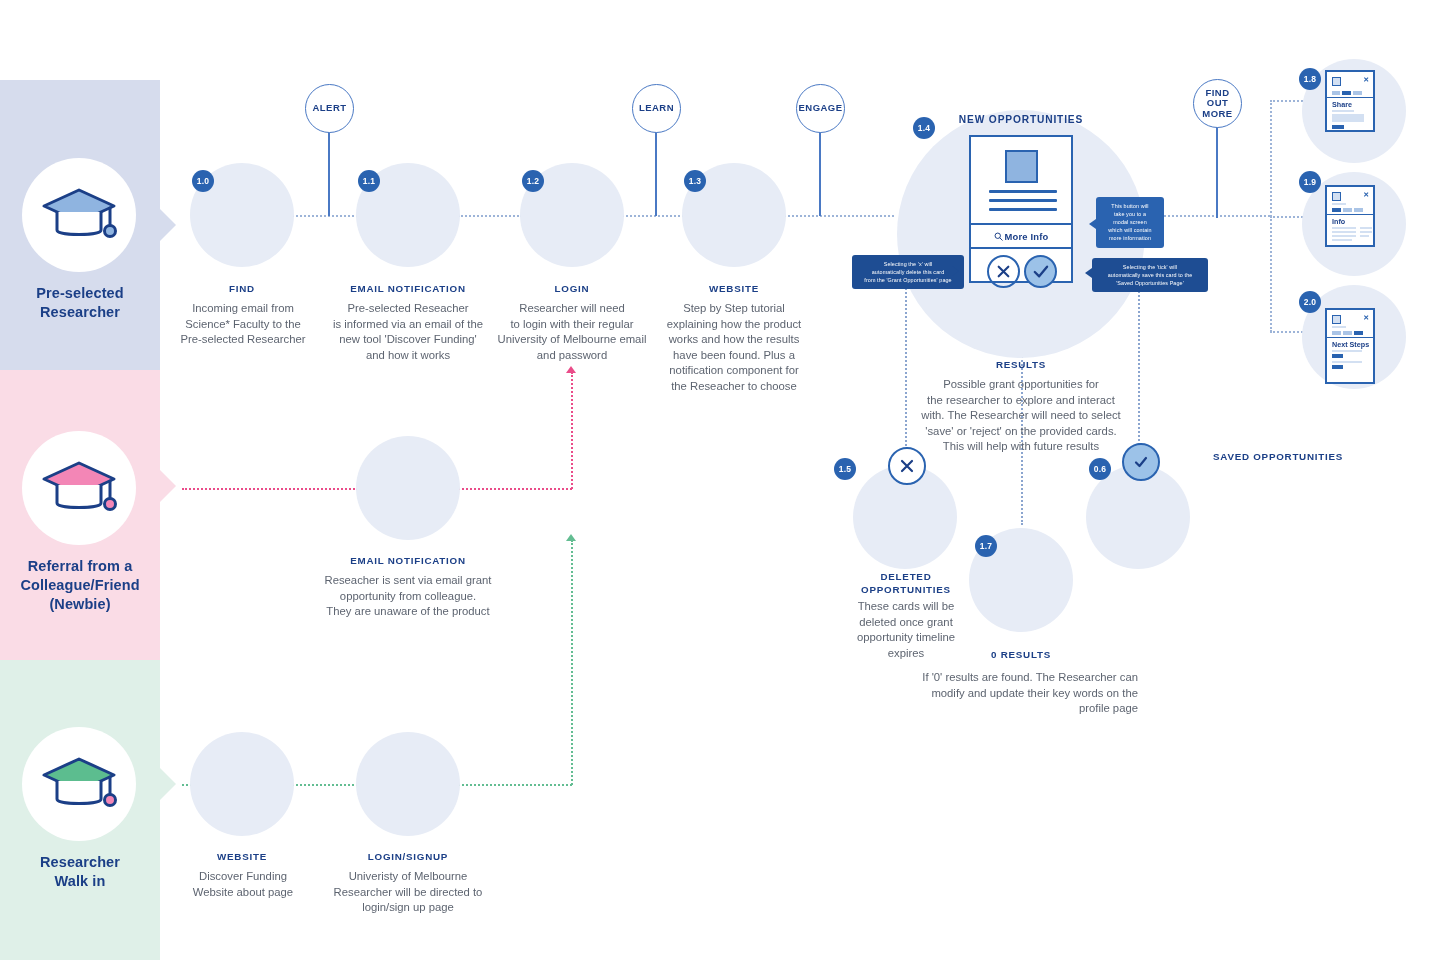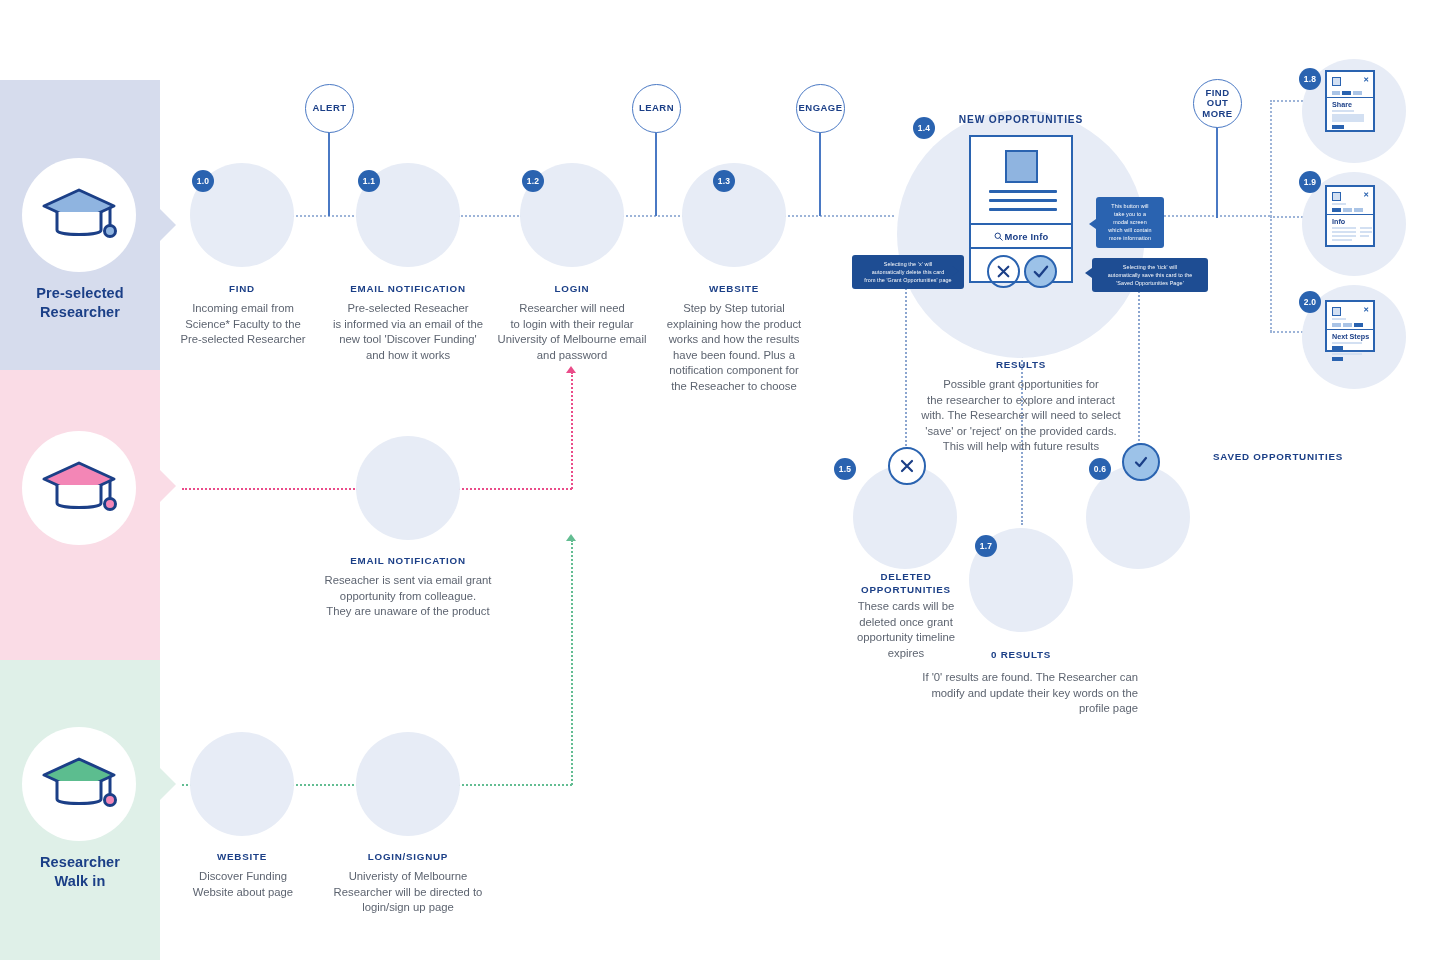--- a/index.html
+++ b/index.html
@@ -276,20 +276,23 @@
   <div class="band" style="top:370px;height:290px;background:#fadce6;"></div>
   <div class="band-arrow" style="top:470px;color:#fadce6;"></div>
   <div class="persona-circle" style="top:431px;">
     <svg width="78" height="62" viewBox="0 0 78 62" aria-hidden="true">
       <path d="M4 22 L39 6 L74 22 L39 38 Z" fill="#f386b6" stroke="#1b3f87" stroke-width="3" stroke-linejoin="round"></path>
       <path d="M17 28 L17 46 C17 52 61 52 61 46 L61 28" fill="#ffffff" stroke="#1b3f87" stroke-width="3" stroke-linejoin="round"></path>
       <path d="M70 24 L70 42" fill="none" stroke="#1b3f87" stroke-width="3" stroke-linecap="round"></path>
       <circle cx="70" cy="47" r="5.5" fill="#f386b6" stroke="#1b3f87" stroke-width="3"></circle>
     </svg>
   </div>
+  <div class="persona-label" style="top:557px;white-space:pre-line;">Referral from a
+Colleague/Friend
+(Newbie)</div>
 
   <div class="band" style="top:660px;height:300px;background:#dff0e8;"></div>
   <div class="band-arrow" style="top:768px;color:#dff0e8;"></div>
   <div class="persona-circle" style="top:727px;">
     <svg width="78" height="62" viewBox="0 0 78 62" aria-hidden="true">
       <path d="M4 22 L39 6 L74 22 L39 38 Z" fill="#5cbd8f" stroke="#1b3f87" stroke-width="3" stroke-linejoin="round"></path>
       <path d="M17 28 L17 46 C17 52 61 52 61 46 L61 28" fill="#ffffff" stroke="#1b3f87" stroke-width="3" stroke-linejoin="round"></path>
       <path d="M70 24 L70 42" fill="none" stroke="#1b3f87" stroke-width="3" stroke-linecap="round"></path>
       <circle cx="70" cy="47" r="5.5" fill="#f386b6" stroke="#1b3f87" stroke-width="3"></circle>
     </svg>
@@ -367,21 +370,21 @@
     </svg>
   </div>
   <div class="abs" style="left:545px;top:233px;width:28px;text-align:center;font-size:6.2px;font-weight:bold;color:#ffffff;letter-spacing:.3px;">LOGIN</div>
   <div class="node-title" style="left:492px;top:282px;width:160px;">LOGIN</div>
   <div class="node-desc" style="left:478px;top:301px;width:188px;white-space:pre-line;">Researcher will need
 to login with their regular
 University of Melbourne email
 and password</div>
 
   <div class="node-bubble" style="left:682px;top:163px;width:104px;height:104px;"></div>
-  <div class="badge" style="left:684px;top:170px;margin-left:29px;">1.3</div>
+  <div class="badge" style="left:684px;top:170px;">1.3</div>
   <div class="abs" style="left:703px;top:189px;">
     <svg width="62" height="56" viewBox="0 0 62 56" aria-hidden="true">
       <rect x="2" y="2" width="58" height="42" fill="#8fb4e0" stroke="#1b3f87" stroke-width="2.4"></rect>
       <rect x="9" y="8" width="21" height="30" fill="#2a63b0"></rect>
       <rect x="30" y="8" width="23" height="30" fill="#ffffff" stroke="#1b3f87" stroke-width="1.8"></rect>
       <path d="M13 14 L26 14 M13 20 L26 20 M13 25 L26 25" stroke="#ffffff" stroke-width="2" stroke-linecap="round"></path>
       <rect x="13" y="29" width="13" height="5" fill="#8fb4e0"></rect>
       <circle cx="42" cy="15" r="4" fill="none" stroke="#1b3f87" stroke-width="1.8"></circle>
       <circle cx="42" cy="24" r="4" fill="none" stroke="#1b3f87" stroke-width="1.8"></circle>
       <circle cx="42" cy="33" r="4" fill="none" stroke="#1b3f87" stroke-width="1.8"></circle>
@@ -573,21 +576,21 @@
     <div class="mini-bar pale" style="left:5px;top:44px;width:24px;height:1.6px;"></div>
     <div class="mini-bar pale" style="left:5px;top:48px;width:24px;height:1.6px;"></div>
     <div class="mini-bar pale" style="left:5px;top:52px;width:20px;height:1.6px;"></div>
     <div class="mini-bar pale" style="left:33px;top:40px;width:12px;height:1.6px;"></div>
     <div class="mini-bar pale" style="left:33px;top:44px;width:12px;height:1.6px;"></div>
     <div class="mini-bar pale" style="left:33px;top:48px;width:9px;height:1.6px;"></div>
   </div>
 
   <div class="node-bubble" style="left:1302px;top:285px;width:104px;height:104px;"></div>
   <div class="badge" style="left:1299px;top:291px;">2.0</div>
-  <div class="mini" style="left:1325px;top:300px;width:50px;height:52px;">
+  <div class="mini" style="left:1325px;top:308px;width:50px;height:76px;">
     <div class="mini-bar pale" style="left:5px;top:5px;width:9px;height:9px;border:1.2px solid #2a63b0;box-sizing:border-box;"></div>
     <div class="mini-x" style="right:4px;top:4px;">✕</div>
     <div class="mini-bar pale" style="left:5px;top:16px;width:14px;height:2px;"></div>
     <div class="mini-bar" style="left:5px;top:21px;width:9px;height:4px;"></div>
     <div class="mini-bar" style="left:16px;top:21px;width:9px;height:4px;"></div>
     <div class="mini-bar dark" style="left:27px;top:21px;width:9px;height:4px;"></div>
     <div class="abs" style="left:0;right:0;top:27px;border-top:1.6px solid #2a63b0;"></div>
     <div class="mini-title" style="left:5px;top:30px;">Next Steps</div>
     <div class="mini-bar pale" style="left:5px;top:40px;width:30px;height:1.8px;"></div>
     <div class="mini-bar dark" style="left:5px;top:44px;width:11px;height:4px;"></div>

